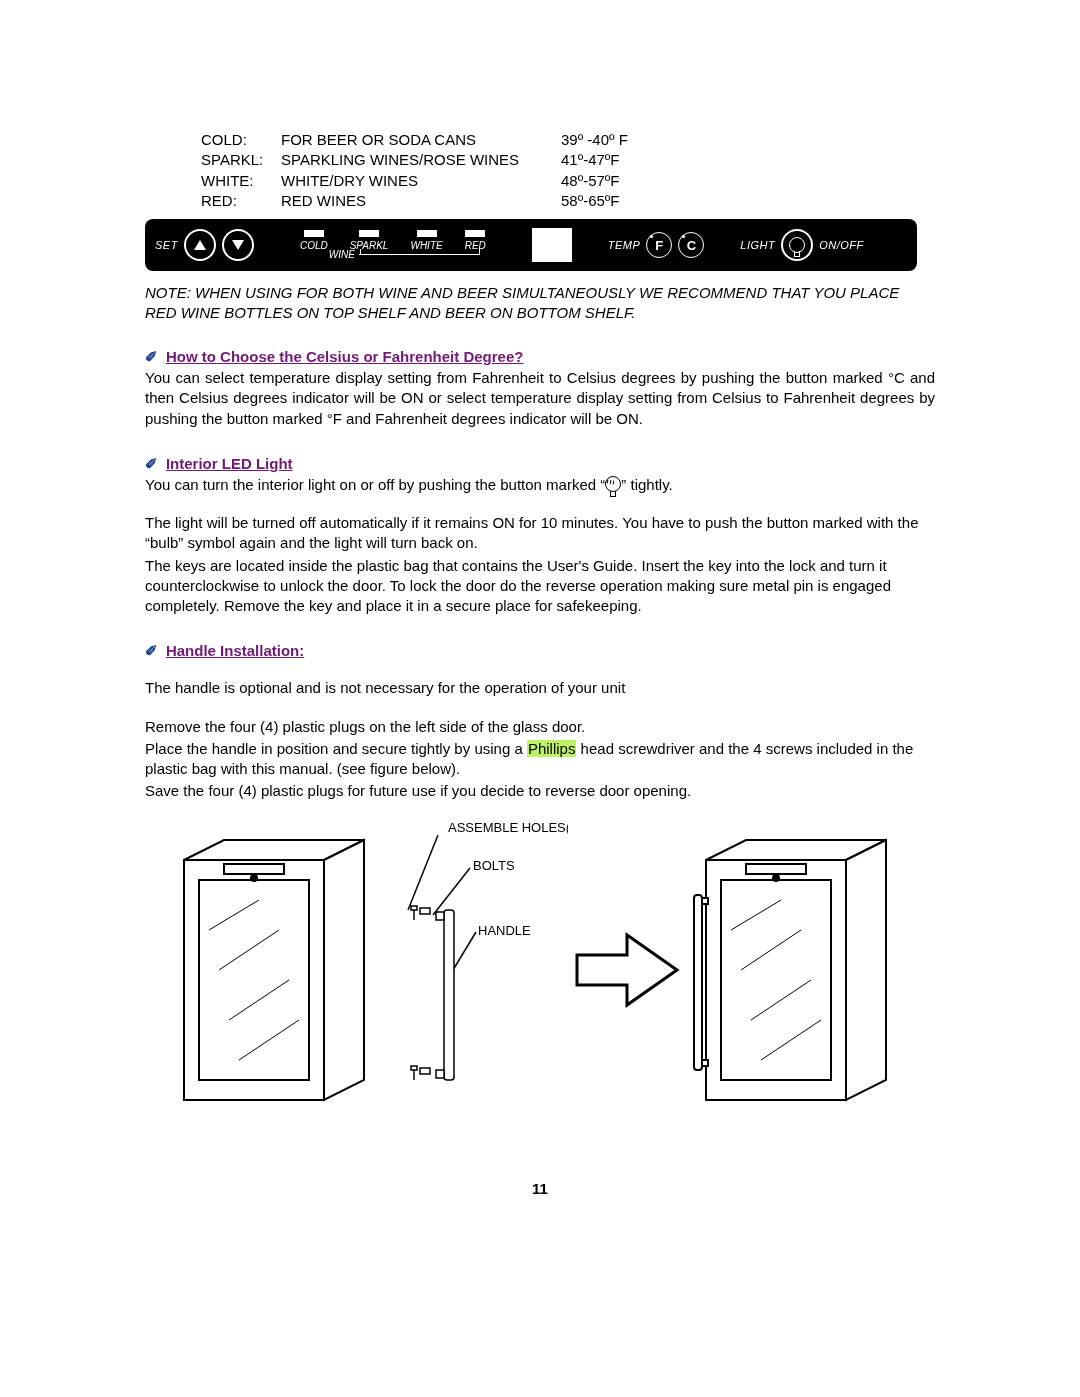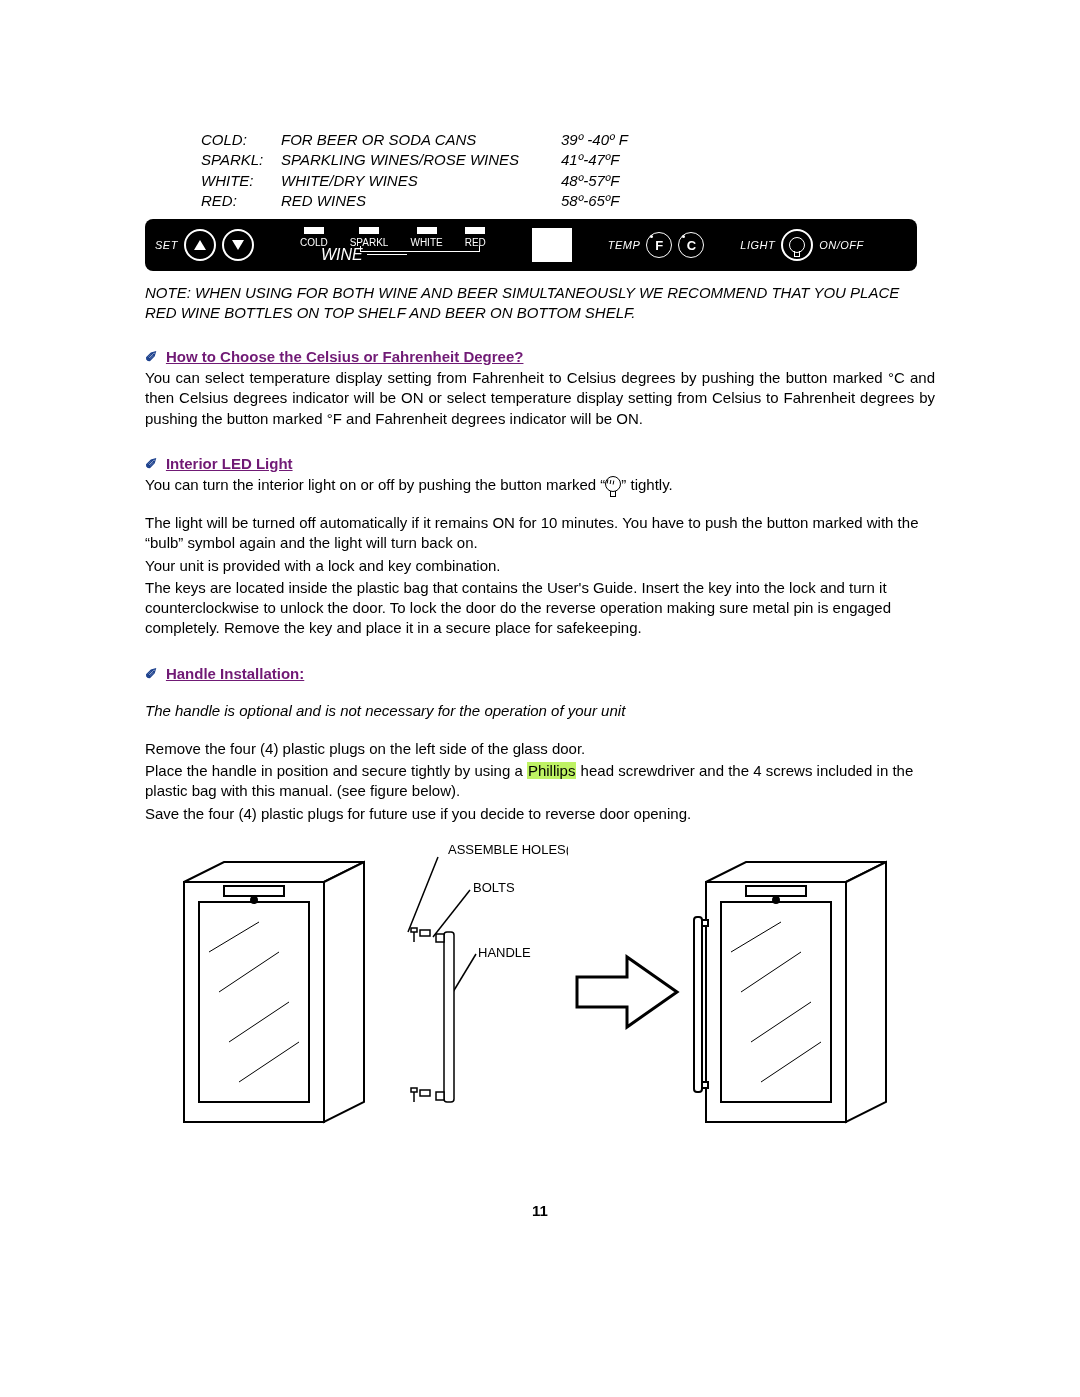--- a/index.html
+++ b/index.html
@@ -17,21 +17,20 @@
     padding-top: 130px;
     padding-bottom: 40px;
   }
   .temp-table {
     margin-left: 56px;
     margin-bottom: 8px;
   }
   .temp-row {
     display: flex;
     line-height: 1.35;
-    font-style: italic;
   }
   .tcol1 { width: 80px; }
   .tcol2 { width: 280px; }
   .tcol3 { width: 100px; }
 
   .panel {
     width: 772px;
     height: 52px;
     background: #000;
     border-radius: 8px;
@@ -60,32 +59,32 @@
   }
   .arrow-up { border-bottom: 10px solid #fff; }
   .arrow-down { border-top: 10px solid #fff; }
   .mode-block {
     display: flex;
     flex-direction: column;
     align-items: center;
     margin-left: 40px;
   }
   .mode-top { display: flex; gap: 22px; }
-  .mode-cell { display: flex; flex-direction: column; align-items: center; font-size: 10px; }
+  .mode-cell { display: flex; flex-direction: column; align-items: center; font-style: italic; font-size: 10px; }
   .bar { width: 20px; height: 7px; background: #fff; margin-bottom: 3px; }
   .wine-bracket {
     border-left: 1px solid #fff;
     border-right: 1px solid #fff;
     border-bottom: 1px solid #fff;
     height: 5px;
     width: 118px;
     margin-top: -2px;
     position: relative;
   }
-  .wine-lbl { font-style: italic; font-size: 16px; margin-left: 2px; }
+  .wine-lbl { font-style: italic; font-size: 10px; margin-left: 2px; }
   .white-sq { width: 40px; height: 34px; background: #fff; margin-left: 40px; flex: 0 0 auto; }
   .fc-small {
     width: 24px; height: 24px; border: 1.5px solid #fff; border-radius: 50%;
     font-size: 13px; font-weight: bold; display: flex; align-items: center; justify-content: center;
     position: relative; flex: 0 0 auto;
   }
   .dot-tl { position: absolute; width: 3px; height: 3px; background: #fff; border-radius: 50%; top: 2px; left: 3px; }
   .bulb {
     width: 14px; height: 14px; border: 1.5px solid #fff; border-radius: 50%; position: relative;
   }
@@ -233,25 +232,24 @@
 
   <div class="section-head">How to Choose the Celsius or Fahrenheit Degree?</div>
   <div class="body-p">You can select temperature display setting from Fahrenheit to Celsius degrees by pushing the button marked °C and then Celsius degrees indicator will be ON or select temperature display setting from Celsius to Fahrenheit degrees by pushing the button marked °F and Fahrenheit degrees indicator will be ON.</div>
 
   <div class="section-head">Interior LED Light</div>
   <div class="body-p left">
     <span>You can turn the interior light on or off by pushing the button marked “</span><span class="inline-bulb"></span><span>” tightly.</span>
   </div>
   <div class="body-p left" style="margin-top:18px;">The light will be turned off automatically if it remains ON for 10 minutes. You have to push the button marked with the “bulb” symbol again and the light will turn back on.</div>
 
-  <div class="body-p left">Your unit is provided with a lock and key combination.</div>
   <div class="body-p left">The keys are located inside the plastic bag that contains the User's Guide. Insert the key into the lock and turn it counterclockwise to unlock the door. To lock the door do the reverse operation making sure metal pin is engaged completely. Remove the key and place it in a secure place for safekeeping.</div>
 
   <div class="section-head">Handle Installation:</div>
-  <div class="body-p left" style="margin-top:18px;font-style:italic;">The handle is optional and is not necessary for the operation of your unit</div>
+  <div class="body-p left" style="margin-top:18px;">The handle is optional and is not necessary for the operation of your unit</div>
   <div class="body-p left" style="margin-top:18px;">Remove the four (4) plastic plugs on the left side of the glass door.</div>
   <div class="body-p left">
     <span>Place the handle in position and secure tightly  by using a </span><span class="hl">Phillips</span><span> head screwdriver and the 4 screws included in the plastic bag with this manual. (see figure below).</span>
   </div>
   <div class="body-p left">Save the four (4) plastic plugs for future use if you decide to reverse door opening.</div>
 
   <div class="figure-row">
 
     <svg class="fridge-svg" width="230" height="300" viewBox="0 0 230 300">
       <g stroke="#000" stroke-width="2" fill="#fff">

